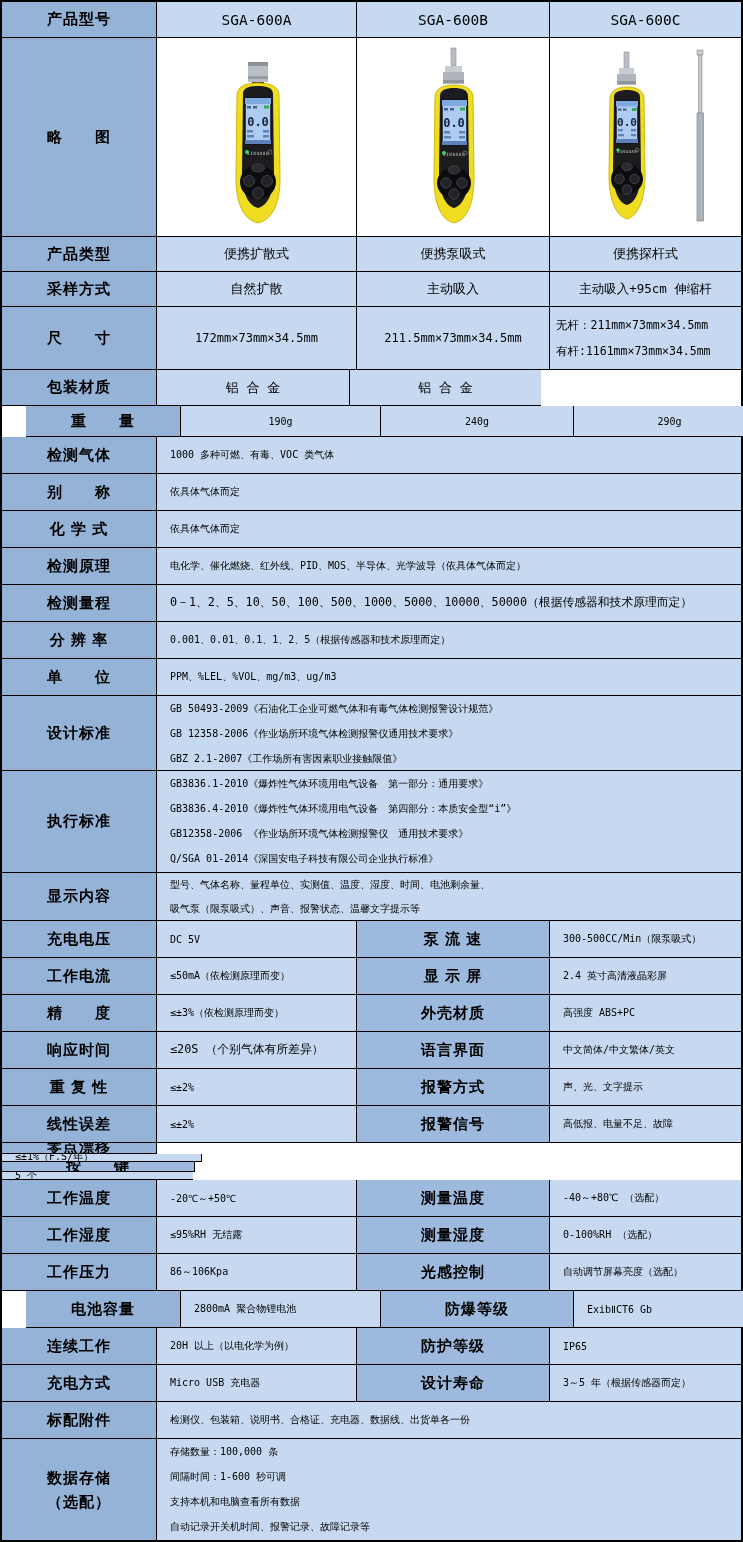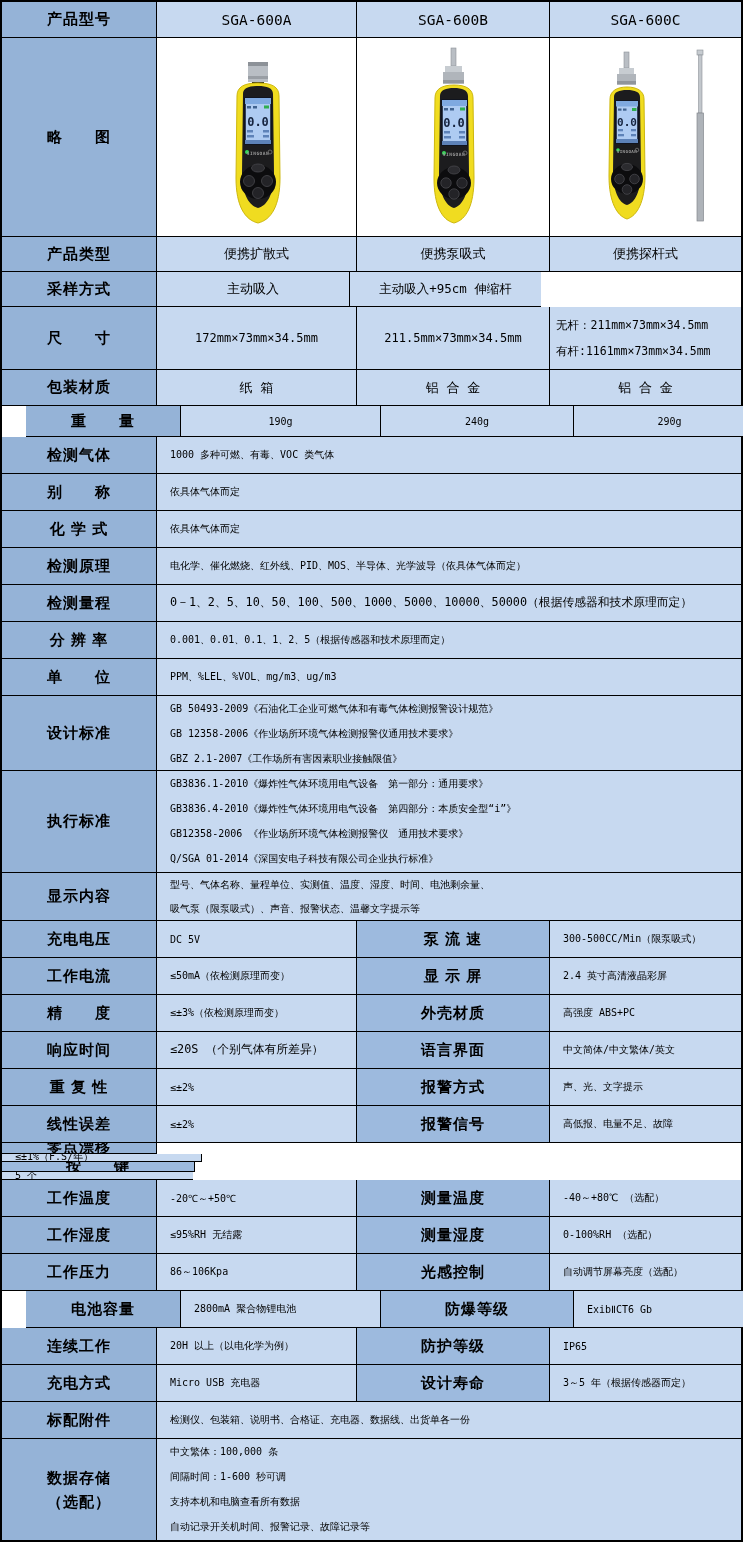--- a/index.html
+++ b/index.html
@@ -139,37 +139,37 @@
 
   <div class="row" style="height:35px;">
     <div class="cell c1 label">产品类型</div>
     <div class="cell c2 val center cmp">便携扩散式</div>
     <div class="cell c3 val center cmp">便携泵吸式</div>
     <div class="cell c4 val center cmp">便携探杆式</div>
   </div>
 
   <div class="row" style="height:35px;">
     <div class="cell c1 label">采样方式</div>
+    <div class="cell c2 val center cmp">自然扩散</div>
     <div class="cell c3 val center cmp">主动吸入</div>
     <div class="cell c4 val center cmp" style="font-size:12.5px;">主动吸入+95cm 伸缩杆</div>
   </div>
 
   <div class="row" style="height:63px;">
     <div class="cell c1 label">尺　　寸</div>
     <div class="cell c2 val center" style="font-size:12px;">172mm×73mm×34.5mm</div>
     <div class="cell c3 val center" style="font-size:12px;">211.5mm×73mm×34.5mm</div>
     <div class="cell c4 val size-c">
       <div>无杆：211mm×73mm×34.5mm</div>
       <div>有杆:1161mm×73mm×34.5mm</div>
     </div>
   </div>
 
   <div class="row" style="height:36px;">
     <div class="cell c1 label">包装材质</div>
-    <div class="cell c2 val center cmp">纸 箱</div>
     <div class="cell c3 val center cmp">铝 合 金</div>
     <div class="cell c4 val center cmp">铝 合 金</div>
   </div>
 
   <div class="row" style="height:31px;padding-left:24px;">
     <div class="cell c1 label">重　　量</div>
     <div class="cell c2 val center">190g</div>
     <div class="cell c3 val center">240g</div>
     <div class="cell c4 val center">290g</div>
   </div>
@@ -313,20 +313,20 @@
     <div class="cell c1 label">标配附件</div>
     <div class="cell cfull val pl">检测仪、包装箱、说明书、合格证、充电器、数据线、出货单各一份</div>
   </div>
 
   <div class="row" style="height:101px;">
     <div class="cell c1 label lblcol">
       <div>数据存储</div>
       <div>（选配）</div>
     </div>
     <div class="cell cfull val lines">
-      <div>中文繁体：100,000 条</div>
+      <div>存储数量：100,000 条</div>
       <div>间隔时间：1-600 秒可调</div>
       <div>支持本机和电脑查看所有数据</div>
       <div>自动记录开关机时间、报警记录、故障记录等</div>
     </div>
   </div>
 
 </div>
 
 </body></html>

